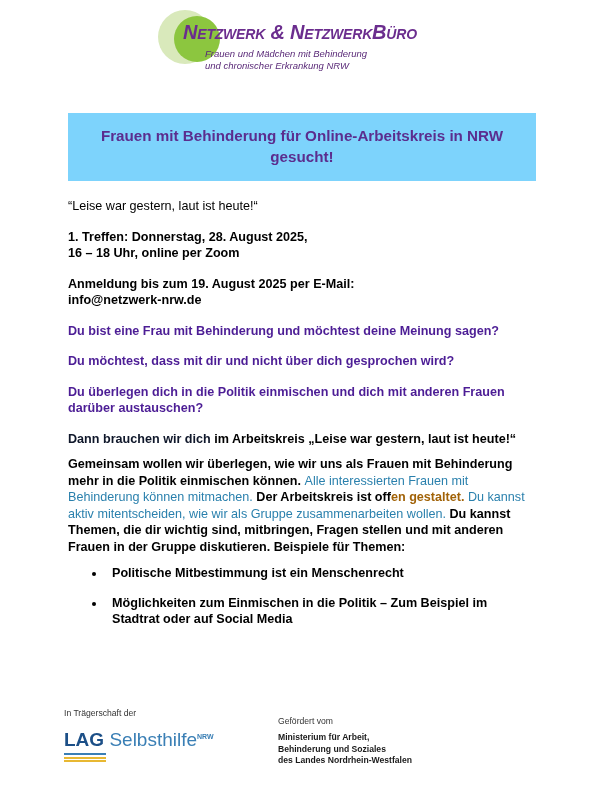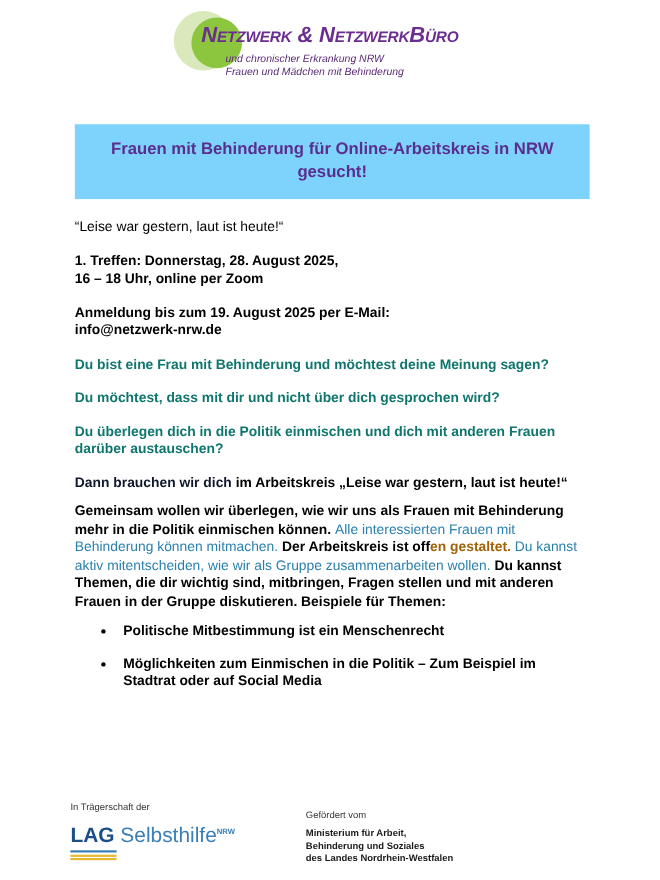--- a/index.html
+++ b/index.html
@@ -91,21 +91,21 @@
   }
   .quote-line {
     font-weight: normal;
     margin: 0 0 14px 0;
   }
   .bold-block {
     font-weight: bold;
     margin: 0 0 14px 0;
   }
   .q {
-    color: #0f766e;
+    color: #4c1d95;
     font-weight: bold;
     margin: 0 0 14px 0;
   }
   .para {
     font-weight: bold;
     margin: 0 0 9px 0;
   }
   .blue  { color: #0f172a; }
   .blue-r { color: #2a80ad; font-weight: normal; }
   .purple { color: #a16207; }
@@ -117,21 +117,21 @@
     font-weight: bold;
   }
   ul.topics li {
     margin-bottom: 13px;
     padding-left: 6px;
   }
 
   
   .footer {
     position: absolute;
-    left: 0; top: 728px;
+    left: 0; top: 708px;
     width: 600px;
     height: 72px;
   }
   .f-left {
     position: absolute;
     left: 64px; top: 0;
     width: 210px;
   }
   .f-right {
     position: absolute;
@@ -185,22 +185,22 @@
 </style>
 </head>
 <body>
 
 <div class="logo-header">
   <div class="logo-wrap">
     <div class="circle-back"></div>
     <div class="circle-front"></div>
     <div class="logo-title">Netzwerk &amp; NetzwerkBüro</div>
     <div class="logo-sub">
+      <div>Frauen und Mädchen mit Behinderung</div>
       <div>und chronischer Erkrankung NRW</div>
-      <div>Frauen und Mädchen mit Behinderung</div>
     </div>
   </div>
 </div>
 
 <div class="banner">
   <span>Frauen mit Behinderung für Online-Arbeitskreis in NRW</span>
   <span>gesucht!</span>
 </div>
 
 <div class="content">

